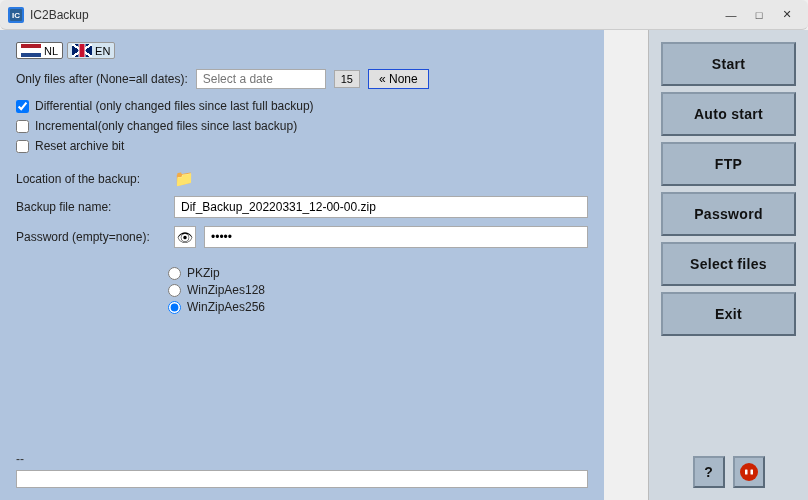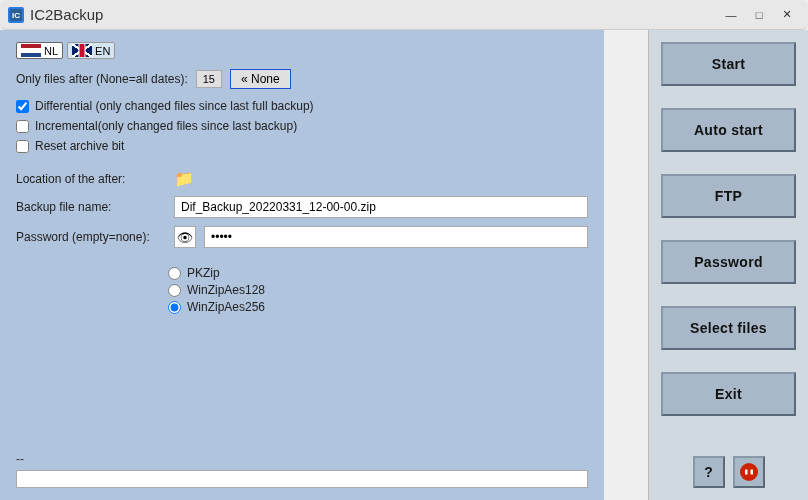--- a/index.html
+++ b/index.html
@@ -30,21 +30,21 @@
       border-radius: 2px;
       display: flex;
       align-items: center;
       justify-content: center;
       color: white;
       font-size: 10px;
       font-weight: bold;
     }
     .title-bar-text {
       flex: 1;
-      font-size: 15px;
+      font-size: 12px;
       color: #333;
     }
     .title-bar-buttons {
       display: flex;
       gap: 2px;
     }
     .title-bar-btn {
       width: 26px;
       height: 20px;
       background: #e8e8e8;
@@ -251,21 +251,21 @@
       background: #90a0b0;
       width: 0%;
     }
 
     .right-panel {
       width: 160px;
       background: #d0d8e0;
       padding: 12px 12px;
       display: flex;
       flex-direction: column;
-      gap: 22px;
+      gap: 6px;
       border-left: 1px solid #bbb;
       margin-left: 44px;
     }
 
     .action-btn {
       width: 100%;
       padding: 12px 8px;
       background: #a8b8c8;
       border: 2px solid #8898a8;
       border-right-color: #5a6a7a;
@@ -352,41 +352,42 @@
         <span>NL</span>
       </div>
       <div class="flag-btn">
         <span class="flag-en"></span>
         <span>EN</span>
       </div>
     </div>
 
     <div class="date-row">
       <span class="date-label">Only files after (None=all dates):</span>
+      <input class="date-input" type="text" placeholder="Select a date" style="">
       <button class="date-btn-15">15</button>
       <button class="none-btn">« None</button>
     </div>
 
     <div class="checkbox-row">
       <input type="checkbox" id="diff-cb" checked="" style="">
       <label for="diff-cb">Differential (only changed files since last full backup)</label>
     </div>
     <div class="checkbox-row">
       <input type="checkbox" id="inc-cb" style="">
       <label for="inc-cb">Incremental(only changed files since last backup)</label>
     </div>
     <div class="checkbox-row">
       <input type="checkbox" id="reset-cb" style="">
       <label for="reset-cb">Reset archive bit</label>
     </div>
 
     <div class="form-section">
 
       <div class="form-row">
-        <span class="form-label">Location of the after:</span>
+        <span class="form-label">Location of the backup:</span>
         <span class="folder-icon">📁</span>
       </div>
 
       <div class="form-row">
         <span class="form-label">Backup file name:</span>
         <input class="form-input" type="text" value="Dif_Backup_20220331_12-00-00.zip" style="">
       </div>
 
       <div class="form-row password-row">
         <span class="form-label">Password (empty=none):</span>

